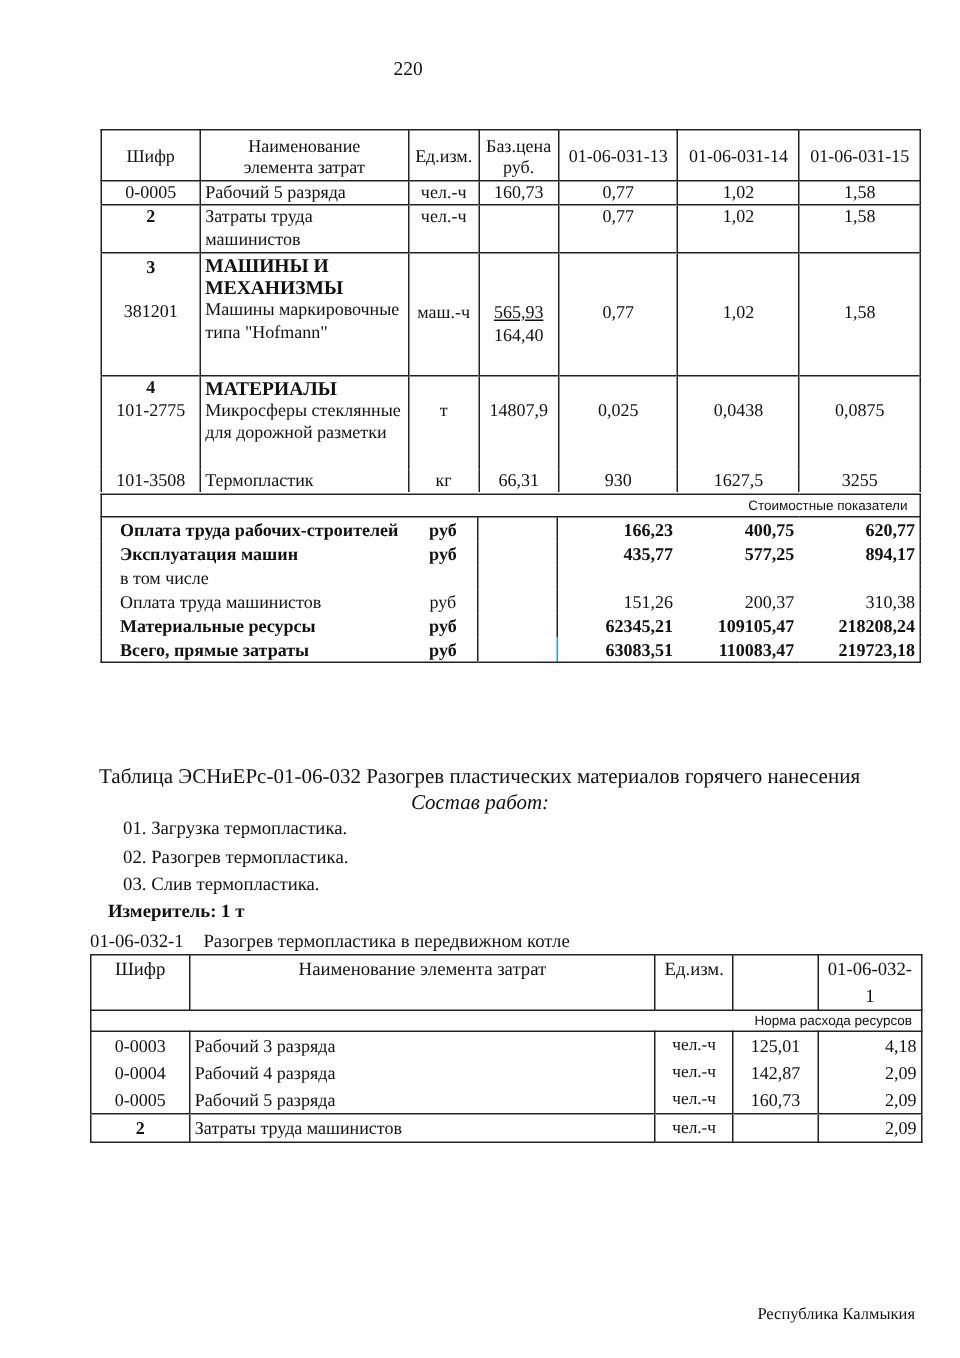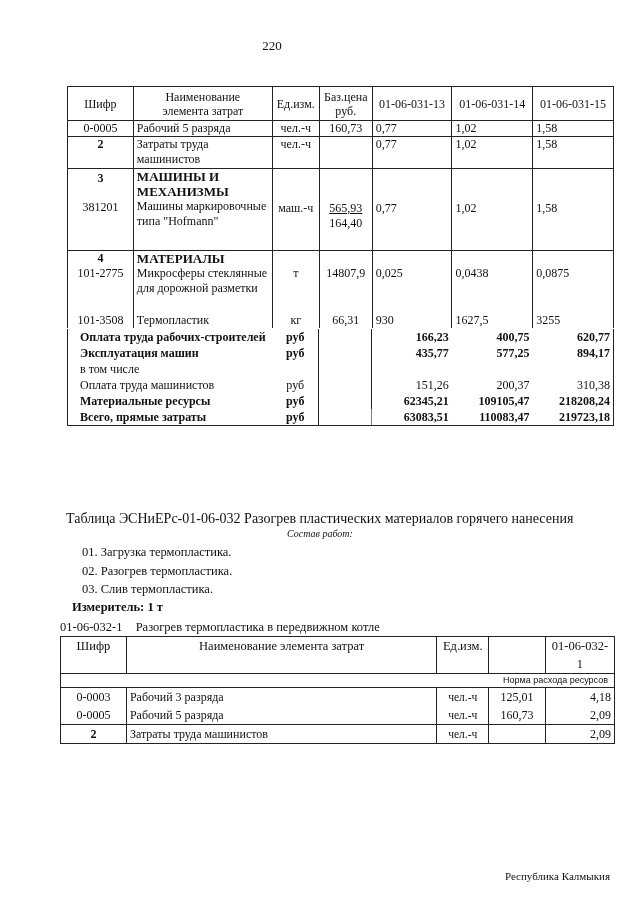--- a/index.html
+++ b/index.html
@@ -12,37 +12,37 @@
 
   table { border-collapse: collapse; position: absolute; }
   td, th { padding: 0 3px; vertical-align: top; font-weight: normal; line-height: 15px; }
 
   
   #t1 { left: 67px; top: 86px; width: 547px; }
   #t1 th { border: 1px solid #222; text-align: center; vertical-align: middle; line-height: 14px; height: 33px; }
   #t1 td { border-left: 1px solid #222; border-right: 1px solid #222; }
   #t1 tr.sep td { border-top: 1px solid #222; }
   #t1 .c { text-align: center; }
-  #t1 .r { text-align: left; }
+  #t1 .r { text-align: center; }
   #t1 .b { font-weight: bold; }
   .u { text-decoration: underline; }
 
   
   #summary { left: 67px; top: 329px; width: 547px; }
   #summary td { border: none; line-height: 16px; }
   #summary .box { border-left: 1px solid #222; border-right: 1px solid #222; }
   #summary tr.caption td { font-family: "Liberation Sans", sans-serif; font-size: 9px; text-align: right; padding-right: 8px; height: 14px; border-top: 1px solid #222; border-bottom: 1px solid #222; line-height: 14px;}
   #summary .lbl { padding-left: 12px; }
   #summary .b { font-weight: bold; }
   #summary .r { text-align: right; }
   #summary .c { text-align: center; }
   #summary tr.last td { border-bottom: 1px solid #222; }
 
   .section-title { left: 66px; top: 511px; font-weight: normal; font-size: 14px; white-space: nowrap; }
-  .composition-heading { left: 0; width: 640px; top: 528px; text-align: center; font-style: italic; font-size: 10px; }
+  .composition-heading { left: 0; width: 640px; top: 528px; text-align: center; font-style: italic; font-size: 14px; }
   .step { left: 82px; font-size: 12.5px; }
   .measure { left: 72px; top: 600px; font-weight: bold; font-size: 12.5px; }
   .subsection { left: 60px; top: 620px; font-size: 12.5px; white-space: nowrap; }
   .subsection .code { margin-right: 10px; }
 
   
   #t2 { left: 60px; top: 636px; width: 555px; }
   #t2 td { line-height: 18px; }
   #t2 tr.head td { border: 1px solid #222; text-align: center; height: 19px; font-size: 12.5px; }
   #t2 tr.caption td { font-family: "Liberation Sans", sans-serif; font-size: 9px; text-align: right; padding-right: 6px; border-left: 1px solid #222; border-right: 1px solid #222; border-bottom: 1px solid #222; height: 13px; line-height: 13px; margin-left: 8px; }
@@ -164,20 +164,23 @@
 <table id="summary">
   <colgroup>
     <col style="width:205px">
       <col style="width:47px">
       <col style="width:53px">
       <col style="width:80px">
       <col style="width:81px">
       <col style="width:81px">
   </colgroup>
   <tbody>
+      <tr class="caption">
+    <td colspan="6" class="box">Стоимостные показатели</td>
+  </tr>
   <tr>
     <td class="lbl b box" style="border-right:none">Оплата труда рабочих-строителей</td>
     <td class="c b">руб</td>
     <td style="border-left:1px solid #222"></td>
     <td class="r b" style="border-left:1px solid #222">166,23</td>
     <td class="r b">400,75</td>
     <td class="r b box" style="border-left:none">620,77</td>
   </tr>
   <tr>
     <td class="lbl b box" style="border-right:none">Эксплуатация машин</td>
@@ -253,20 +256,27 @@
     <td colspan="5">Норма расхода ресурсов</td>
   </tr>
   <tr class="data">
     <td class="c">0-0003</td>
     <td>Рабочий 3 разряда</td>
     <td class="unit">чел.-ч</td>
     <td class="c" style="border-right:none">125,01</td>
     <td class="r">4,18</td>
   </tr>
   <tr class="data">
+    <td class="c">0-0004</td>
+    <td>Рабочий 4 разряда</td>
+    <td class="unit">чел.-ч</td>
+    <td class="c" style="border-right:none">142,87</td>
+    <td class="r">2,09</td>
+  </tr>
+  <tr class="data">
     <td class="c">0-0005</td>
     <td>Рабочий 5 разряда</td>
     <td class="unit">чел.-ч</td>
     <td class="c" style="border-right:none">160,73</td>
     <td class="r">2,09</td>
   </tr>
   <tr class="data sep">
     <td class="c b">2</td>
     <td>Затраты труда машинистов</td>
     <td class="unit">чел.-ч</td>

